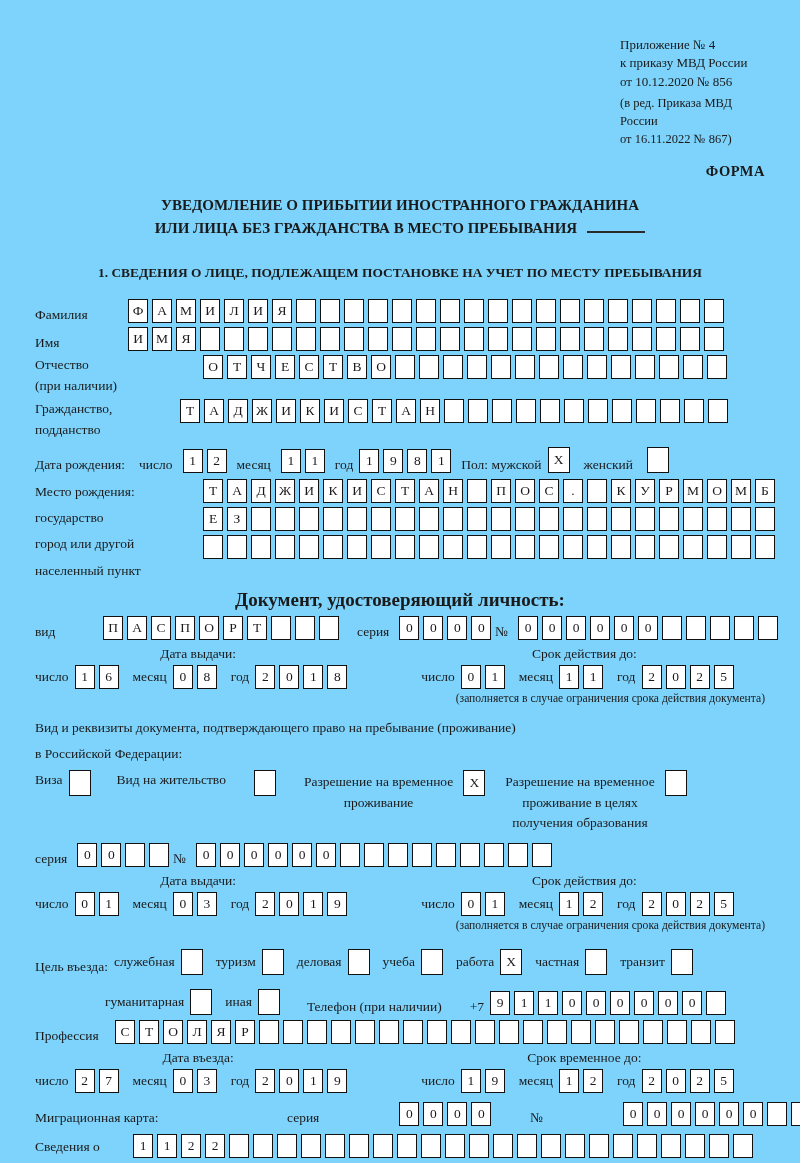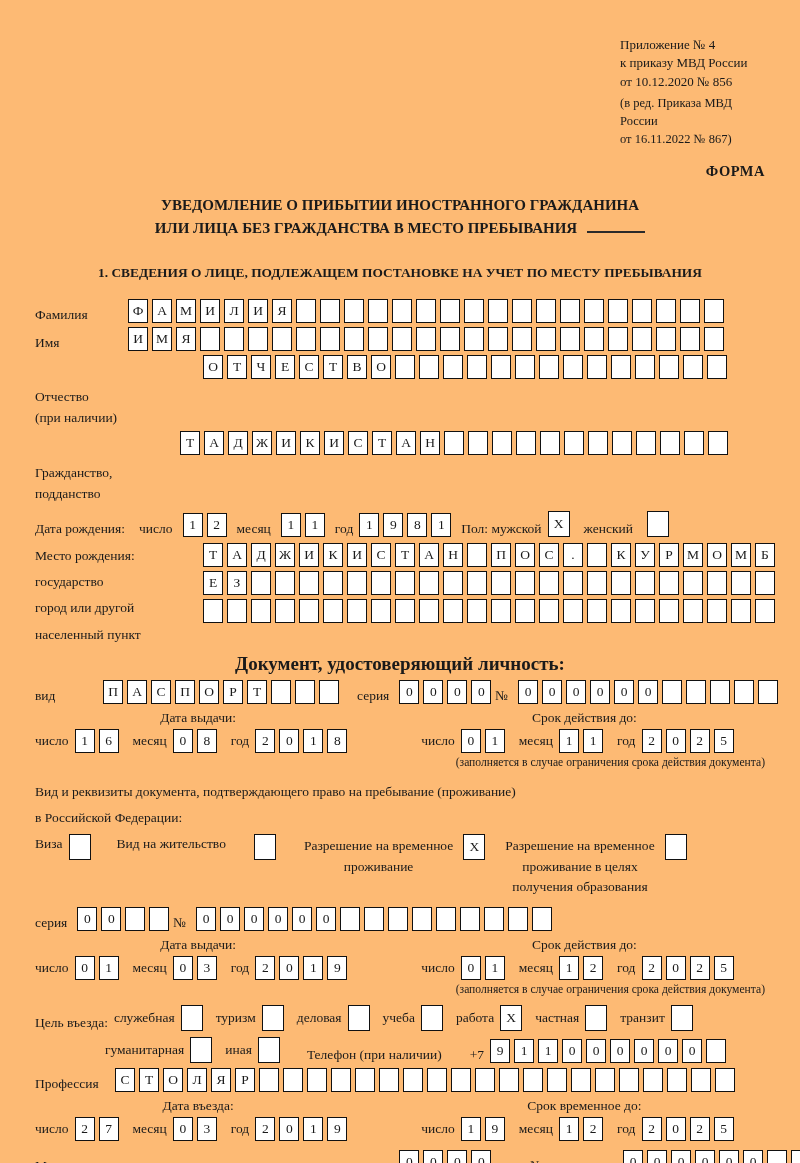--- a/index.html
+++ b/index.html
@@ -1,18 +1,18 @@
 <!DOCTYPE html>
 <html><head>
 <meta charset="utf-8">
 <style>
   * { box-sizing: border-box; }
   html,body { margin:0; padding:0; background:#fff; }
   .page {
-    width:800px; height:1163px; margin:0 auto; background:#fdba74;
+    width:800px; height:1163px; margin:0 auto; background:#7dd3fc;
     font-family:"Liberation Serif", serif; color:#1a1a1a;
     padding:36px 35px 0 35px; position:relative; overflow:hidden;
   }
   .hdr-note { margin-left:585px; font-size:13px; line-height:1.42; }
   .hdr-note .amend { font-size:12.5px; margin-top:4px; }
   .forma { text-align:right; font-weight:bold; font-size:14.5px; margin-top:14px; letter-spacing:.5px; }
   .title { text-align:center; font-weight:bold; font-size:15px; line-height:1.55; margin-top:14px; }
   .blank-line { display:inline-block; width:58px; border-bottom:2px solid #2a2a2a; height:12px; margin-left:10px; }
   .sec1 { text-align:center; font-weight:bold; font-size:13.4px; margin-top:25px; white-space:nowrap; }
 
@@ -20,21 +20,21 @@
   .frow.tight { margin-top:2px; }
   .lab { flex:none; }
   .boxes { display:flex; flex:none; }
   .cb {
     width:20px; height:24px; border:1.6px solid #111; margin-right:4px;
     display:inline-flex; align-items:center; justify-content:center;
     font-size:13.5px; font-family:"Liberation Serif", serif; flex:none; background:#fff;
   }
   .gap6 { width:6px; flex:none; } .gap10 { width:10px; flex:none; } .gap14 { width:14px; flex:none; }
 
-  .two-line { line-height:1.55;margin-top:32px; }
+  .two-line { line-height:1.55; }
   .top-align { align-items:flex-start; }
   .top-align .boxes { margin-top:0; }
 
   .bp-wrap { display:flex; margin-top:6px; align-items:flex-start; font-size:13.5px; }
   .bp-labels { width:168px; flex:none; line-height:1.95; }
   .bp-rows .boxes { margin-bottom:4px; }
 
   .doc-head { text-align:center; font-weight:bold; font-size:19px; margin-top:5px; }
 
   .dgroups { display:flex; margin-top:6px; }
@@ -47,21 +47,21 @@
 
   .intro { font-size:13.5px; margin-top:10px; line-height:1.9; }
 
   .permits { display:flex; align-items:flex-start; margin-top:6px; font-size:13.5px; }
   .permit { display:flex; align-items:flex-start; }
   .permit .boxes { margin-top:-2px; }
   .pcol { text-align:center; line-height:1.5; }
 
   .purpose-item { display:flex; align-items:center; }
   .purpose-item .plab { margin-right:6px; }
-  .purpose-item { margin-right:9px; }
+  .purpose-item { margin-right:9px;margin-top:8px; }
 
   .cbx .cb { width:22px; height:26px; }
 </style>
 </head>
 <body>
 
 <div class="page">
 
   <div class="hdr-note">
     <div>Приложение № 4</div>

